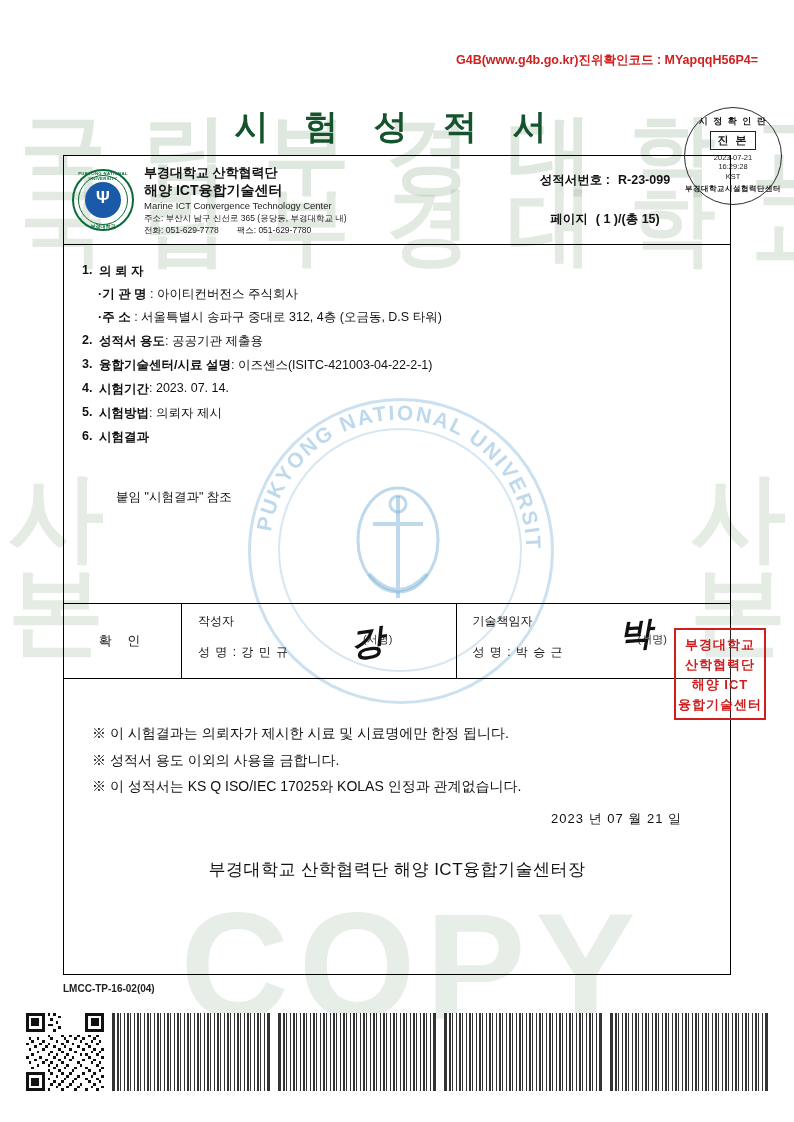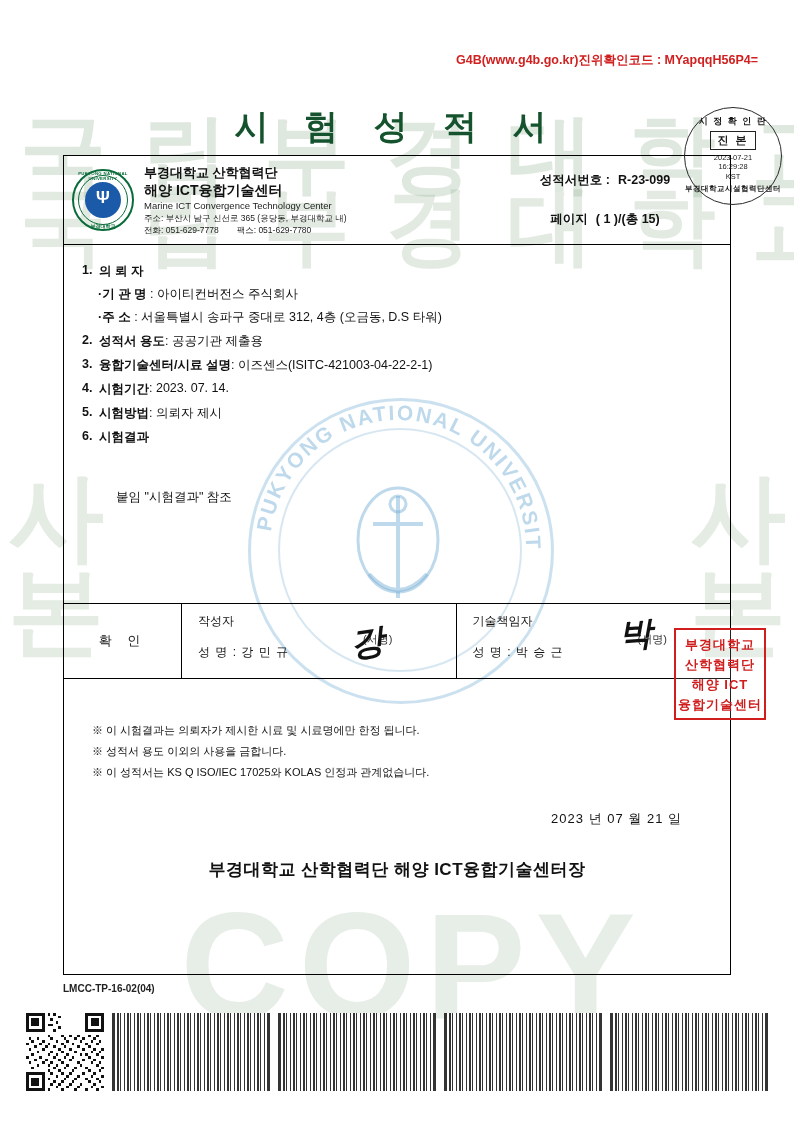--- a/index.html
+++ b/index.html
@@ -328,40 +328,40 @@
     font-weight: 700;
     transform: rotate(-4deg);
     color: #111;
   }
 
   
   .notes {
     position: absolute;
     top: 475px;
     left: 28px;
-    font-size: 11px;
+    font-size: 14px;
     line-height: 1.9;
   }
 
   .date-line {
     position: absolute;
     top: 565px;
     right: 48px;
     font-size: 13px;
     letter-spacing: 1px;
   }
 
   .issuer {
     position: absolute;
     top: 613px;
     left: 0;
     width: 666px;
     text-align: center;
     font-size: 17px;
-    font-weight: 700;
+    font-weight: 400;
     letter-spacing: 0.5px;
   }
 
   
   .stamp-verify {
     position: absolute;
     top: 107px;
     right: 12px;
     width: 96px;
     height: 96px;

